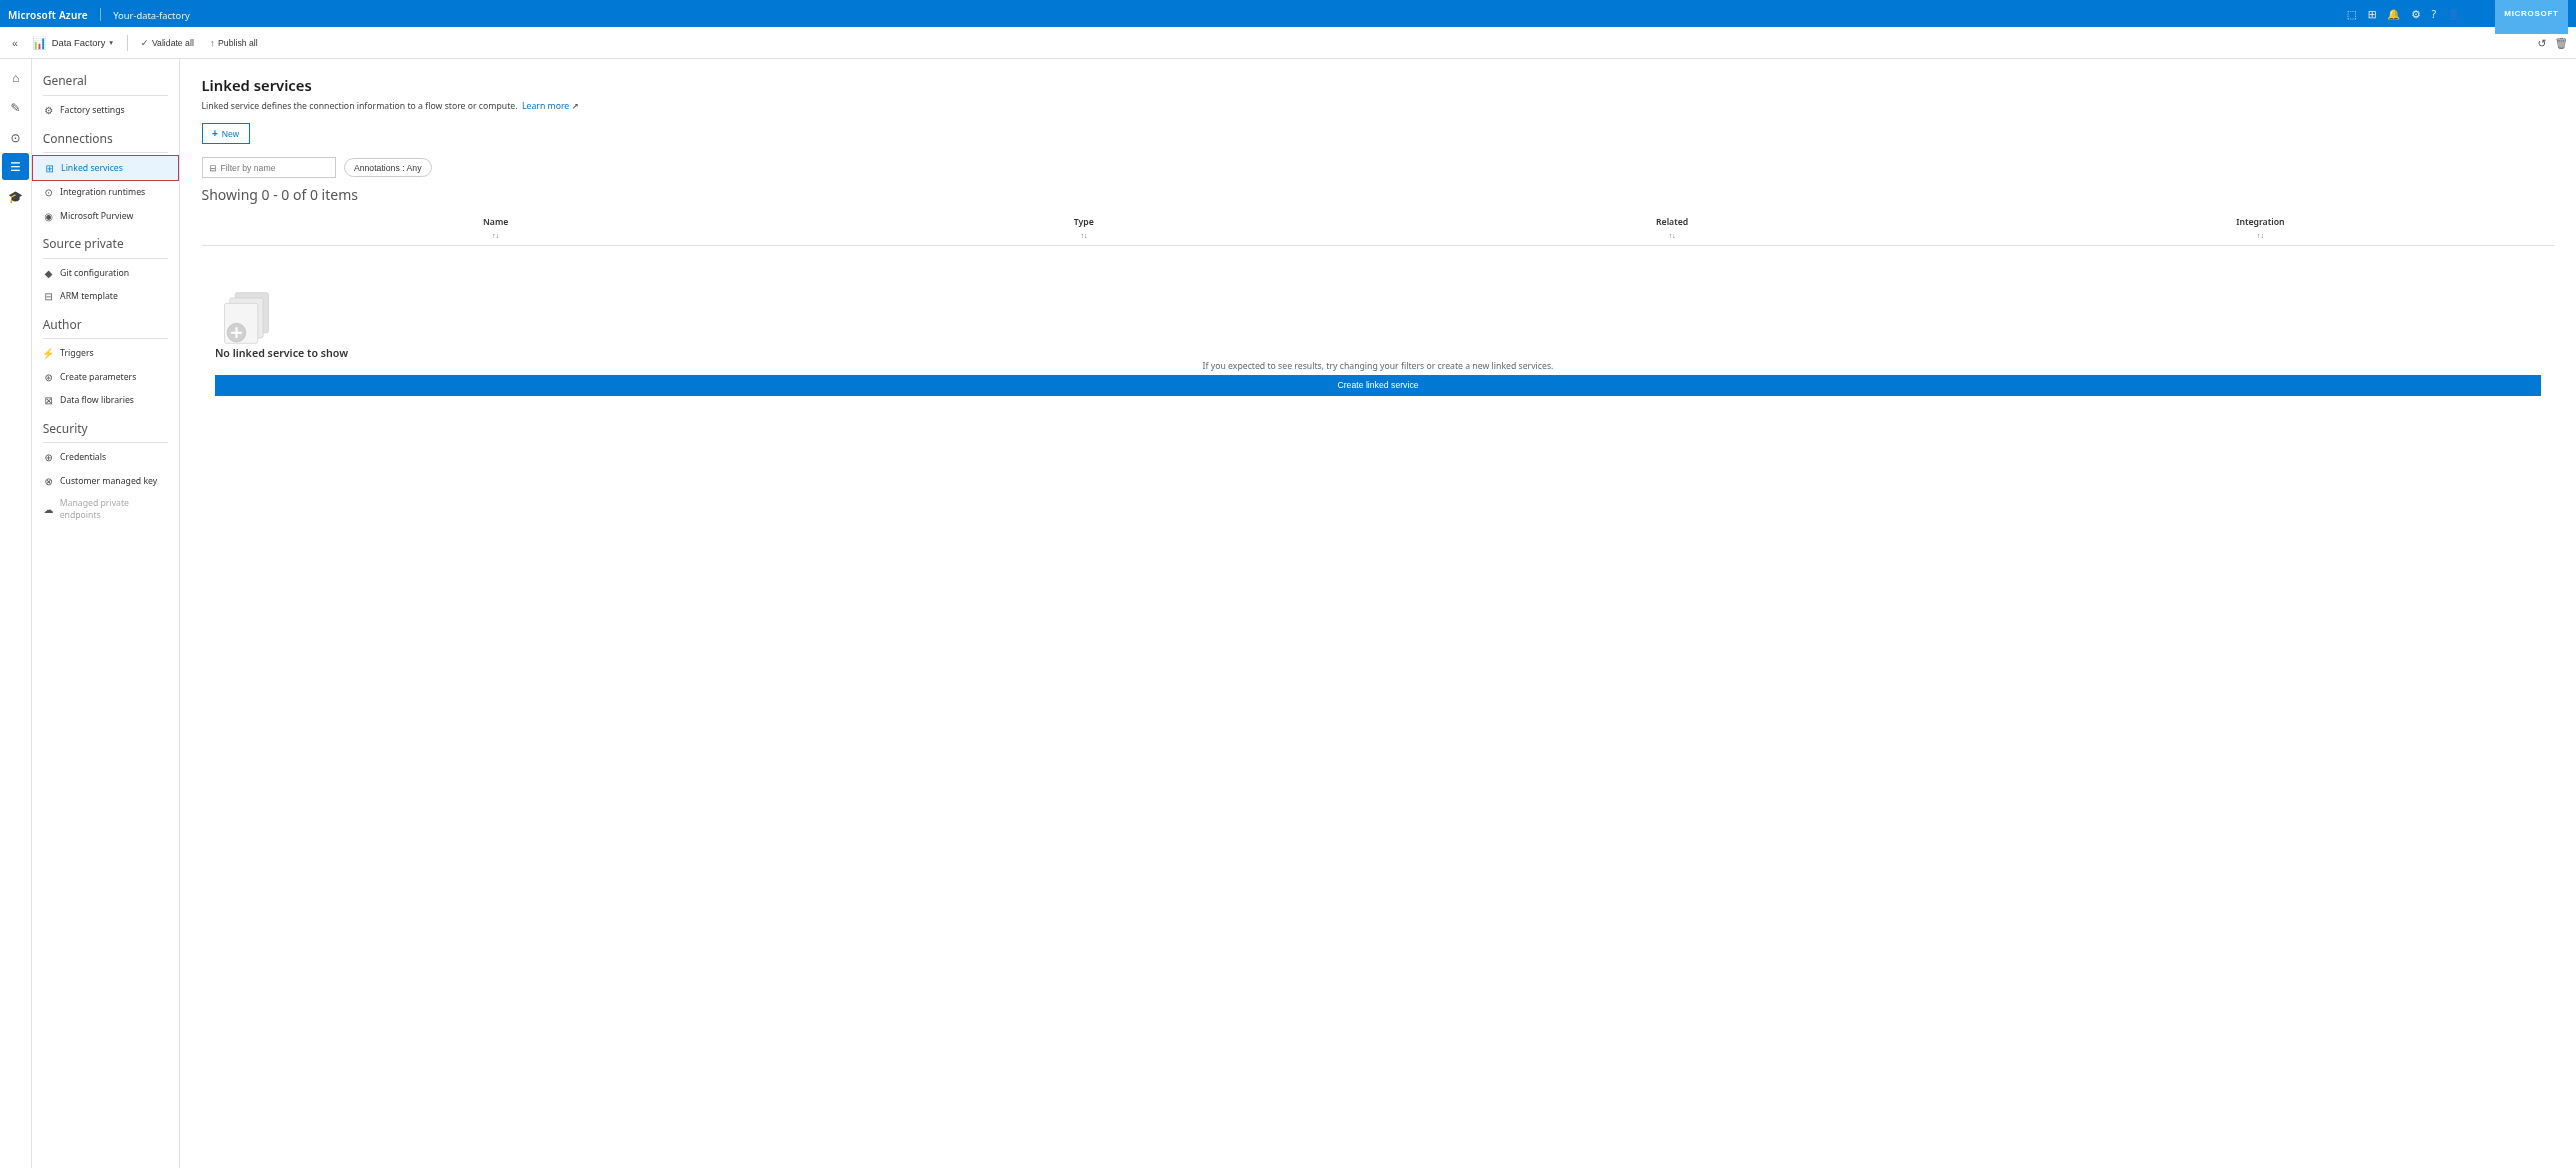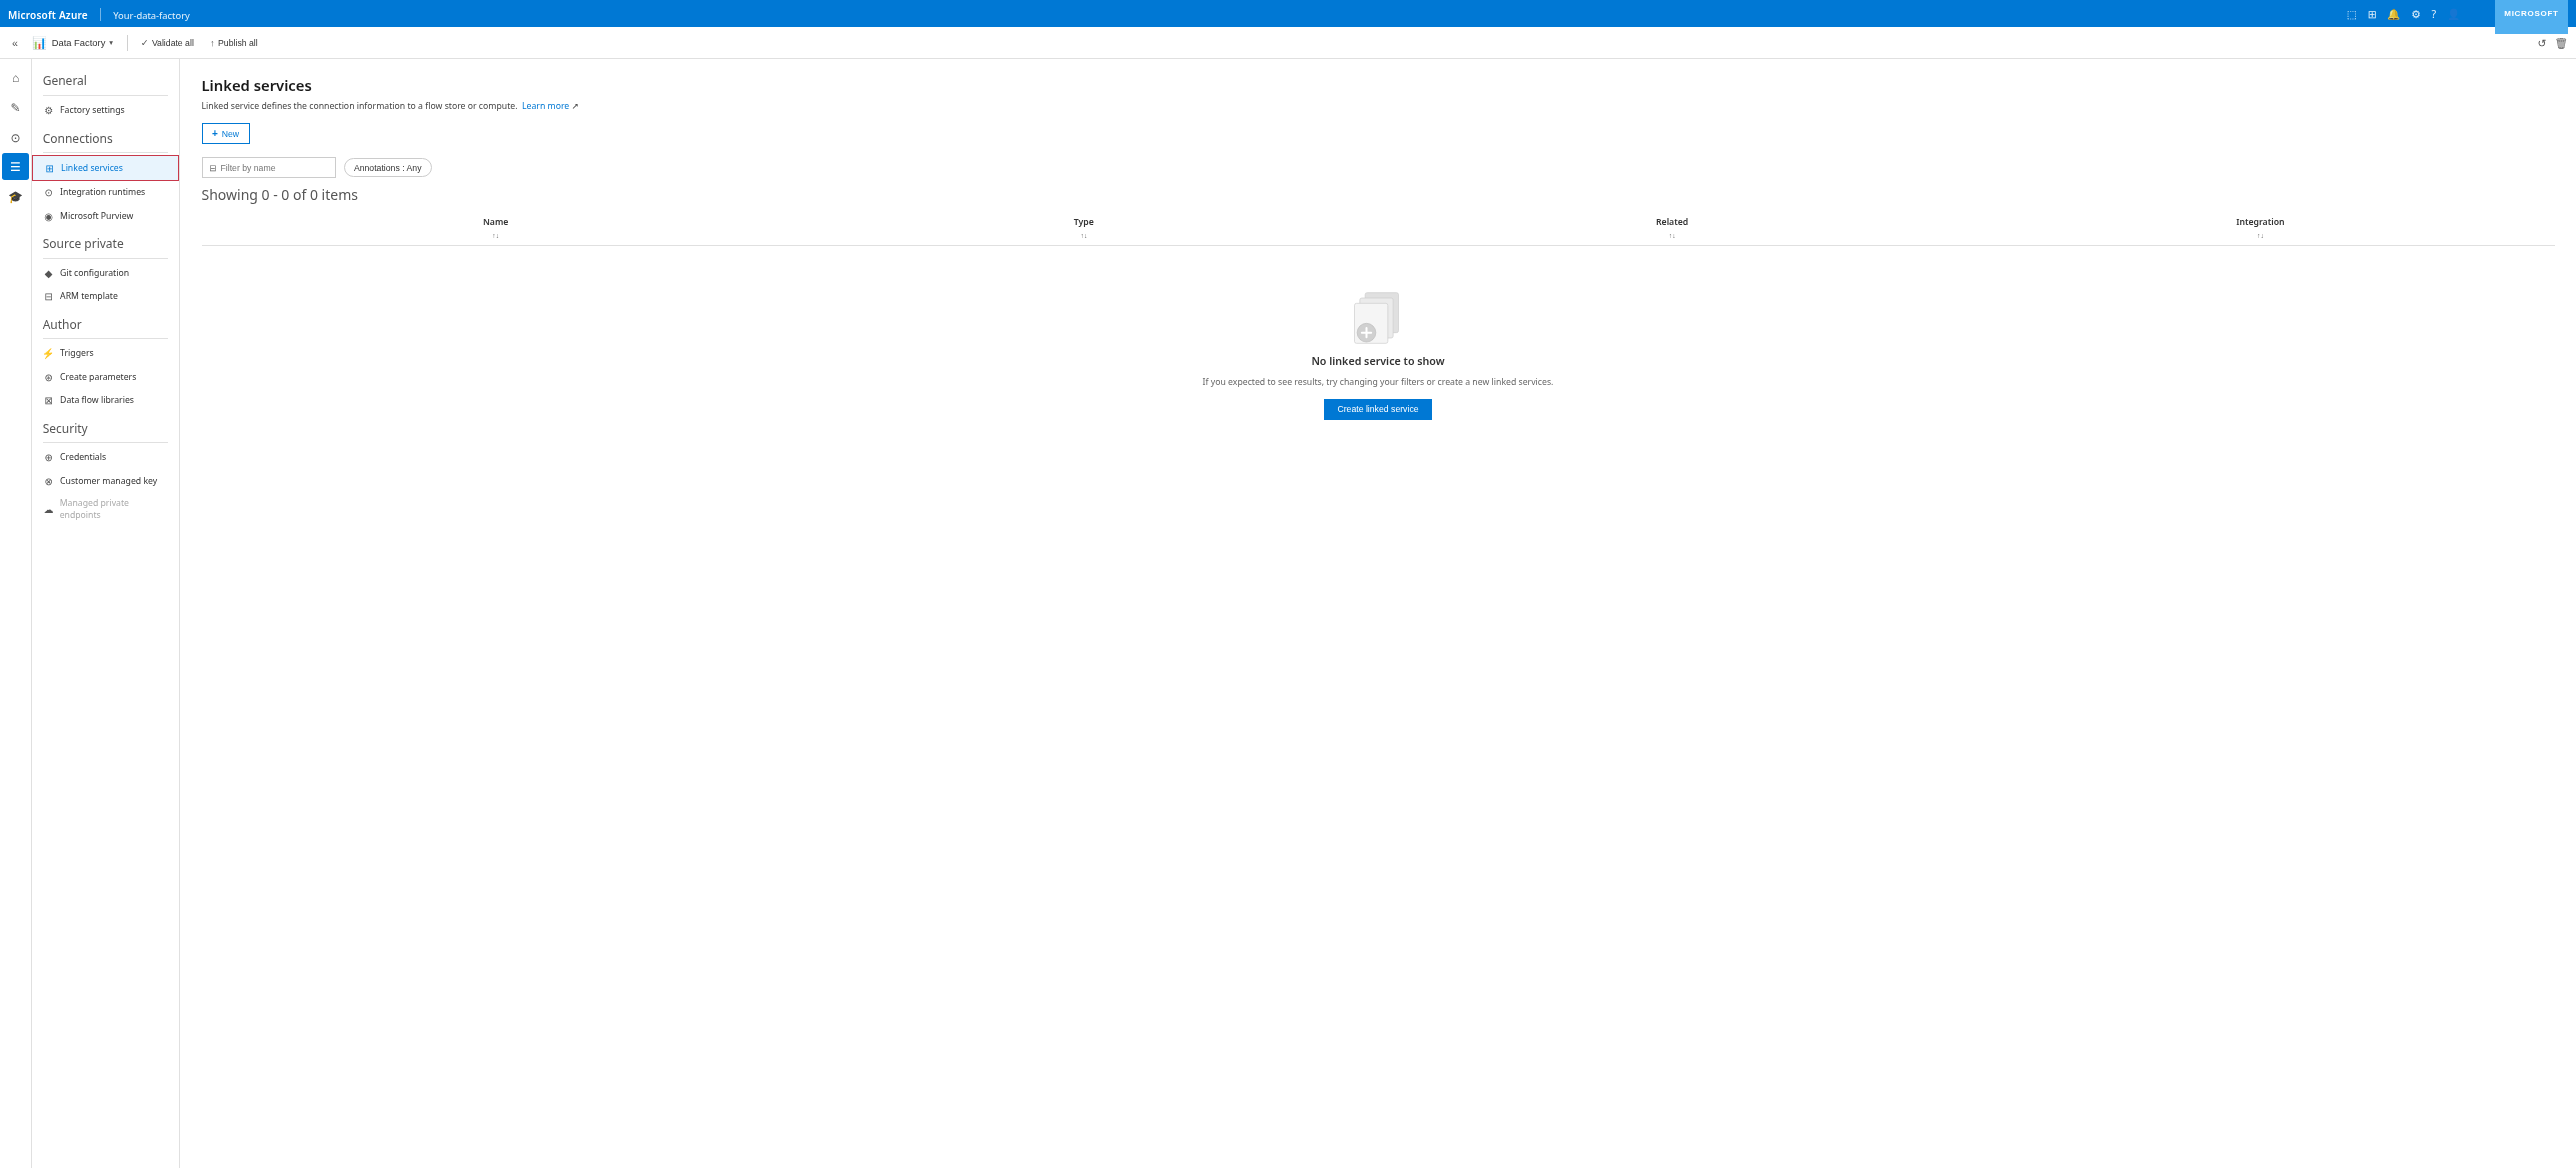--- a/index.html
+++ b/index.html
@@ -297,24 +297,22 @@
       align-items: center;
       gap: 2.7px;
       flex-direction: column;
     }
     .sort-icon { font-size: 6.7px; color: #666; }
 
     
     .empty-state {
       display: flex;
       flex-direction: column;
-      align-items: center;
       justify-content: center;
       padding: 40px 13.4px 27px;
-      gap: 8px;
     }
     .empty-state-title {
       font-size: 10.7px;
       font-weight: 600;
       color: #333;
     }
     .empty-state-desc {
       font-size: 8.7px;
       color: #666;
       text-align: center;

